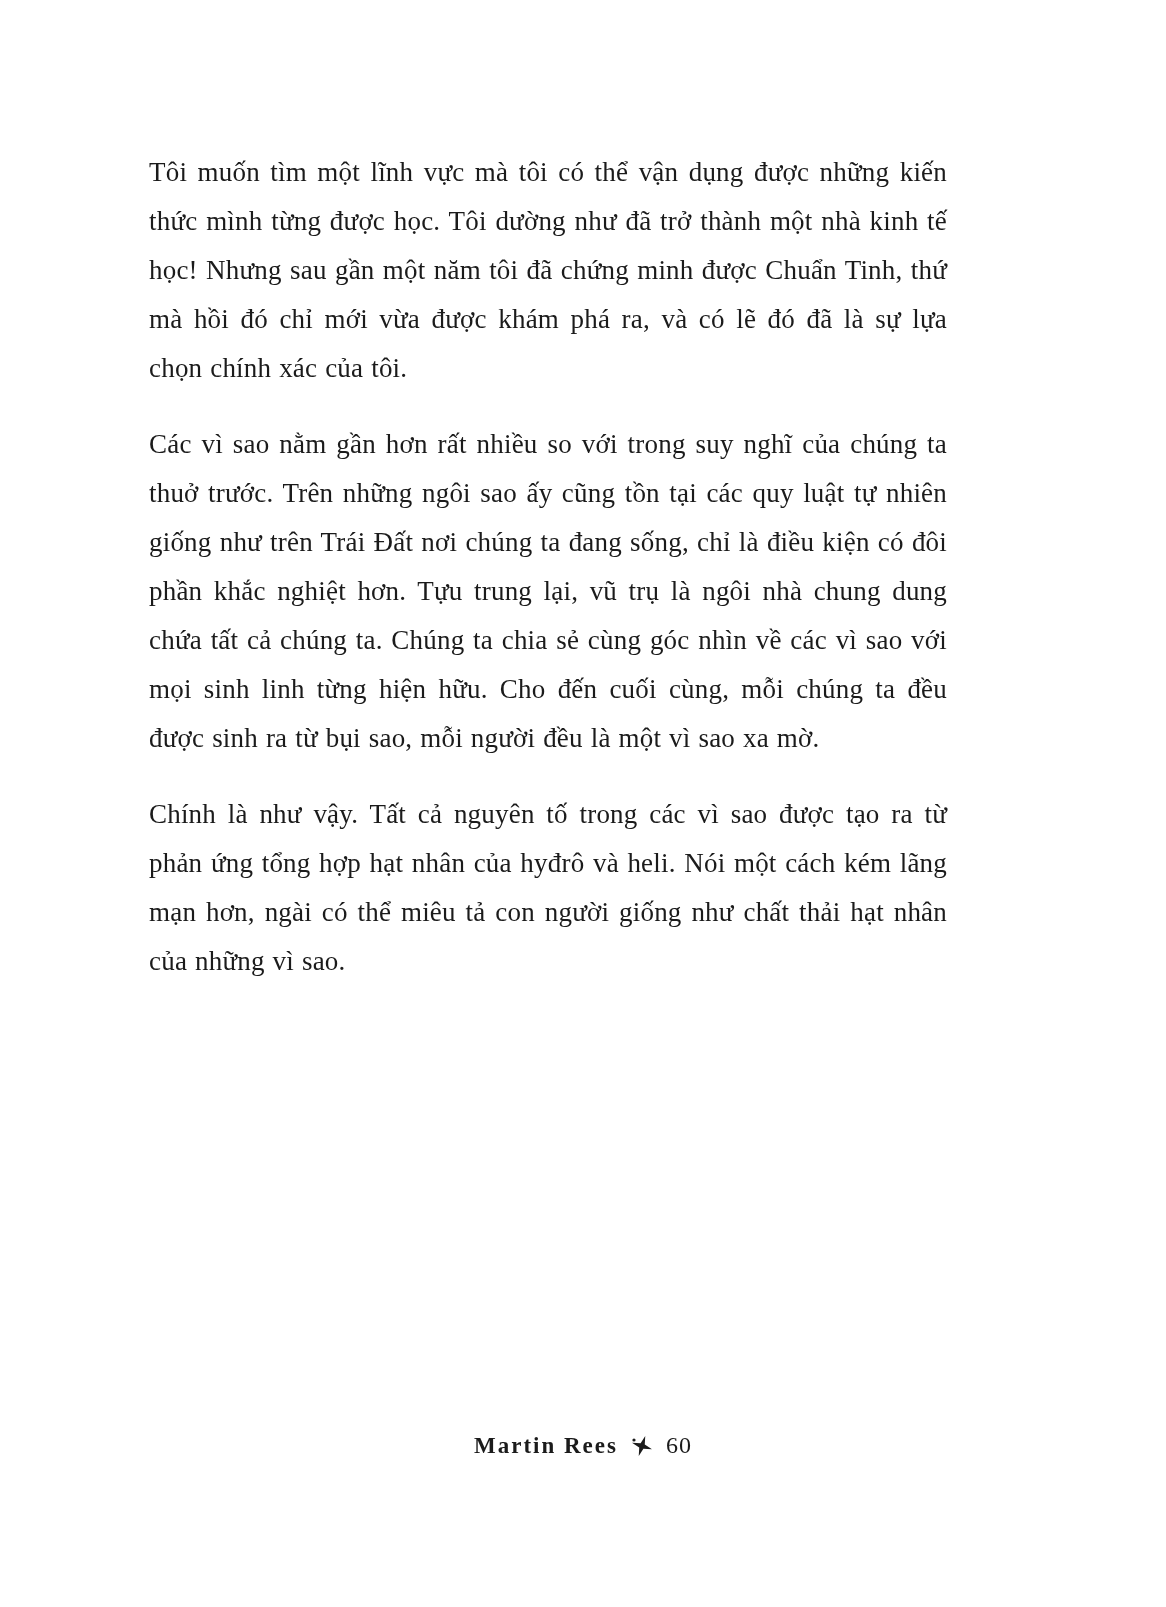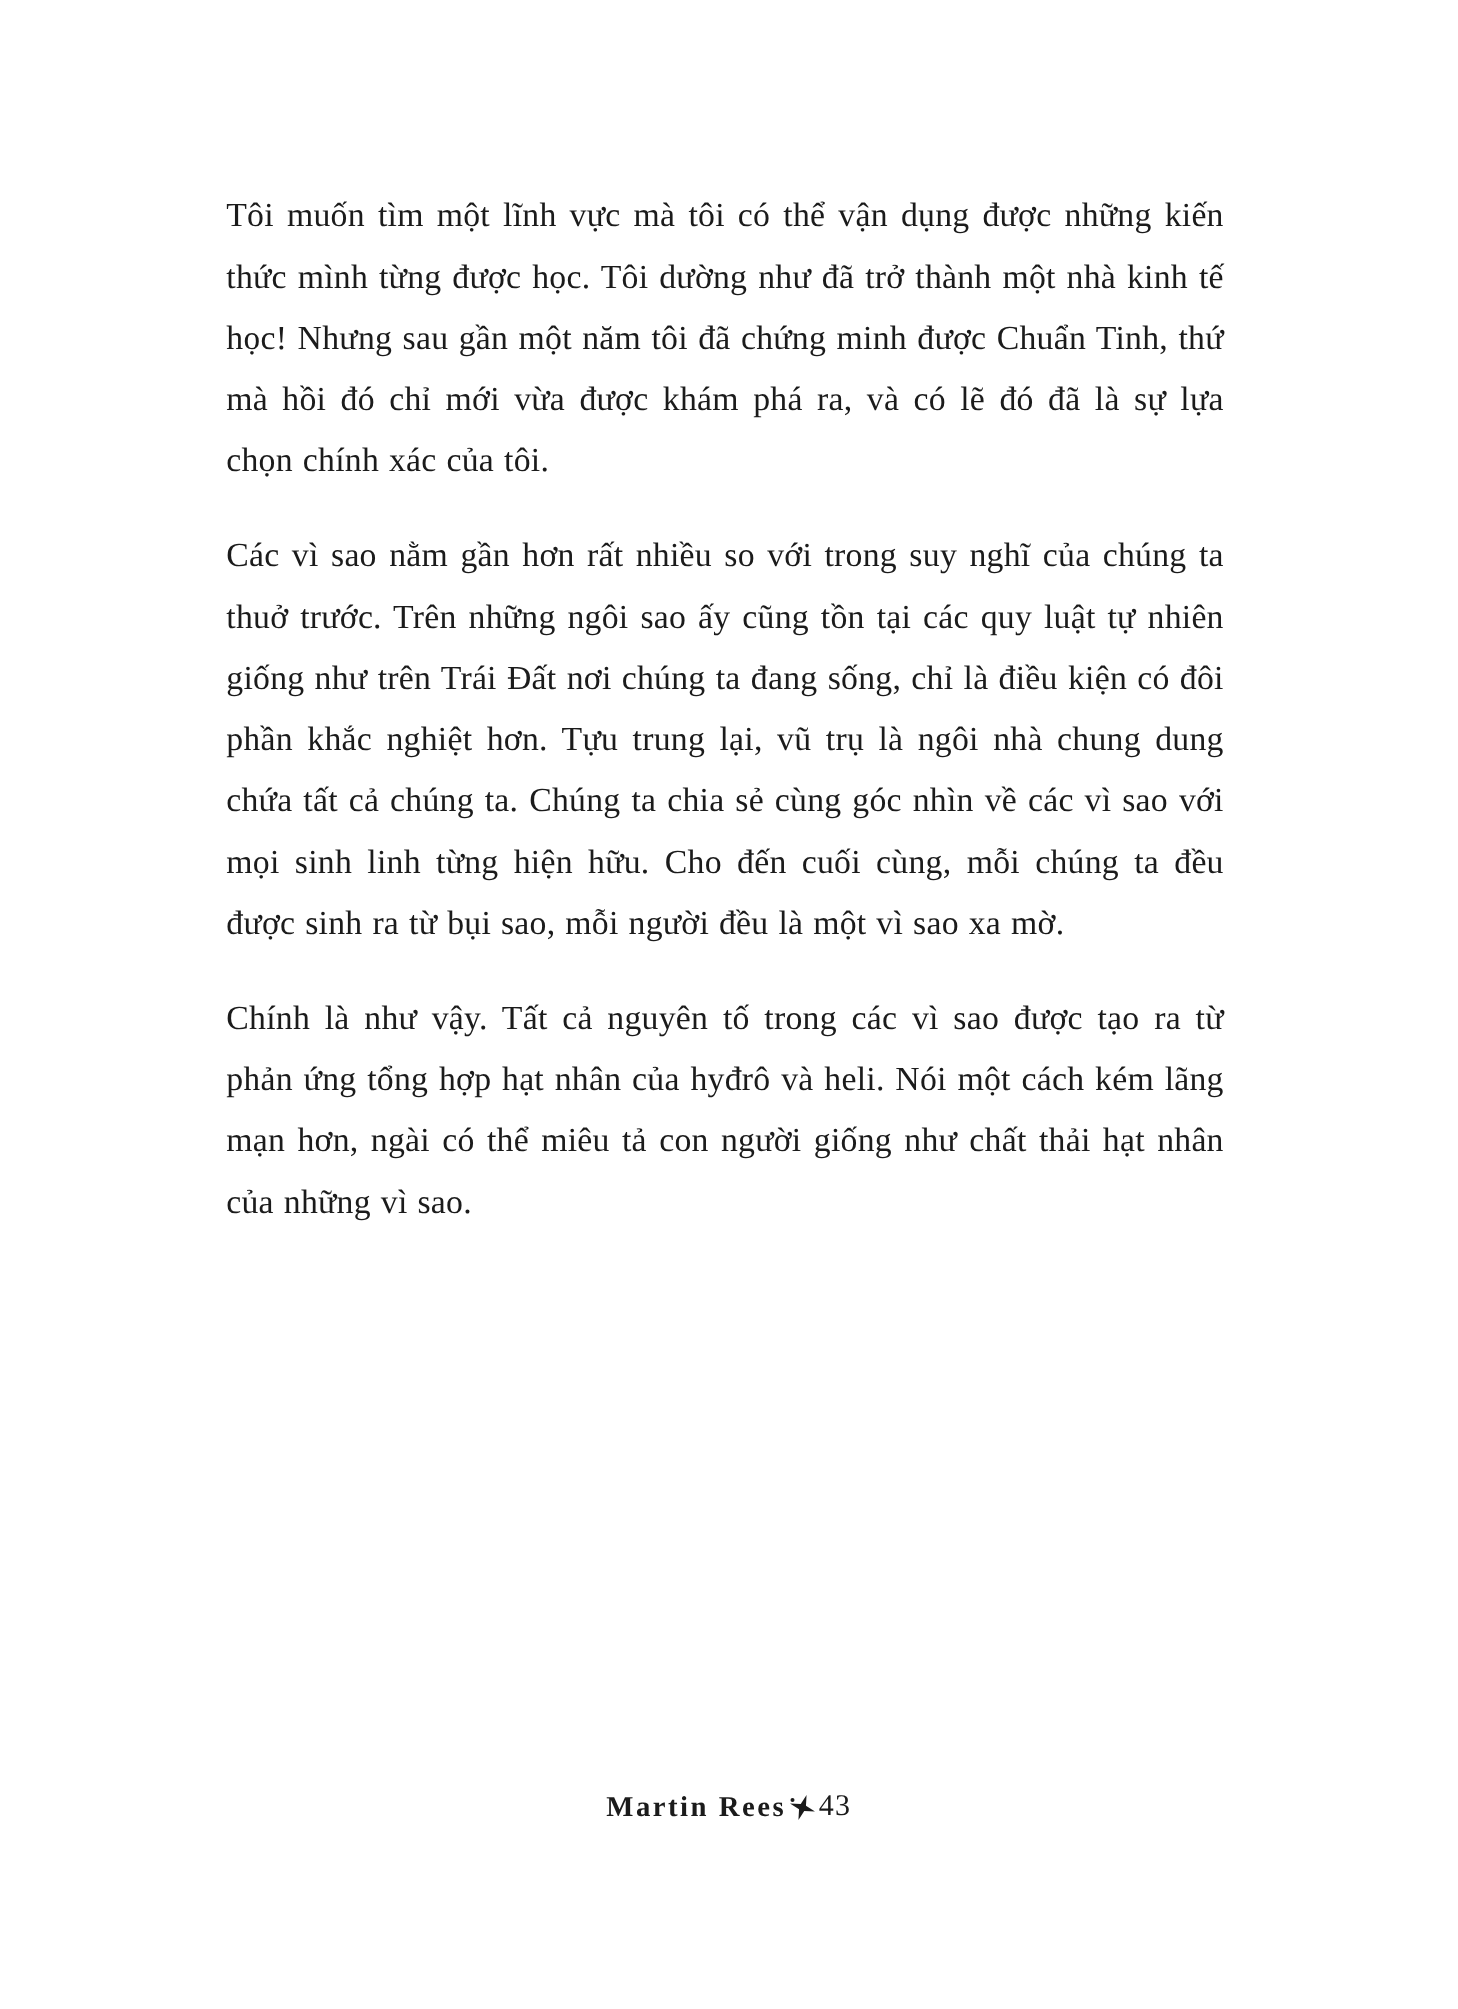--- a/index.html
+++ b/index.html
@@ -13,21 +13,21 @@
     height: 1607px;
     background: #ffffff;
     color: #1b1b1b;
     font-family: "Liberation Serif", "DejaVu Serif", serif;
     overflow: hidden;
     box-sizing: border-box;
   }
   .text-block {
     position: absolute;
     top: 148px;
-    left: 181px;
+    left: 149px;
     width: 798px;
   }
   .text-block p {
     margin: 0 0 27px 0;
     font-size: 27px;
     line-height: 49px;
     text-align: justify;
     text-justify: inter-word;
     letter-spacing: 0.2px;
     word-spacing: 1px;
@@ -36,21 +36,21 @@
     font-style: italic;
   }
   .footer {
     position: absolute;
     top: 1432px;
     left: 0;
     width: 100%;
     display: flex;
     align-items: center;
     justify-content: center;
-    gap: 0;
+    gap: 11px;
     font-size: 23px;
     color: #1b1b1b;
   }
   .footer .author {
     font-weight: 600;
     letter-spacing: 2px;
   }
   .footer .page-number {
     font-size: 24px;
     letter-spacing: 1px;
@@ -82,16 +82,16 @@
   <div class="footer">
     <span class="author">Martin Rees</span>
     <span class="sparkle">
       <svg viewBox="0 0 24 24" aria-hidden="true">
         <g transform="rotate(18 12 12)">
           <path d="M12 1.5 L14.2 9.8 L22.5 12 L14.2 14.2 L12 22.5 L9.8 14.2 L1.5 12 L9.8 9.8 Z" fill="#1b1b1b"></path>
         </g>
         <circle cx="4" cy="6" r="1.6" fill="#1b1b1b"></circle>
       </svg>
     </span>
-    <span class="page-number">43</span>
+    <span class="page-number">60</span>
   </div>
 
 </div>
 
 </body></html>

